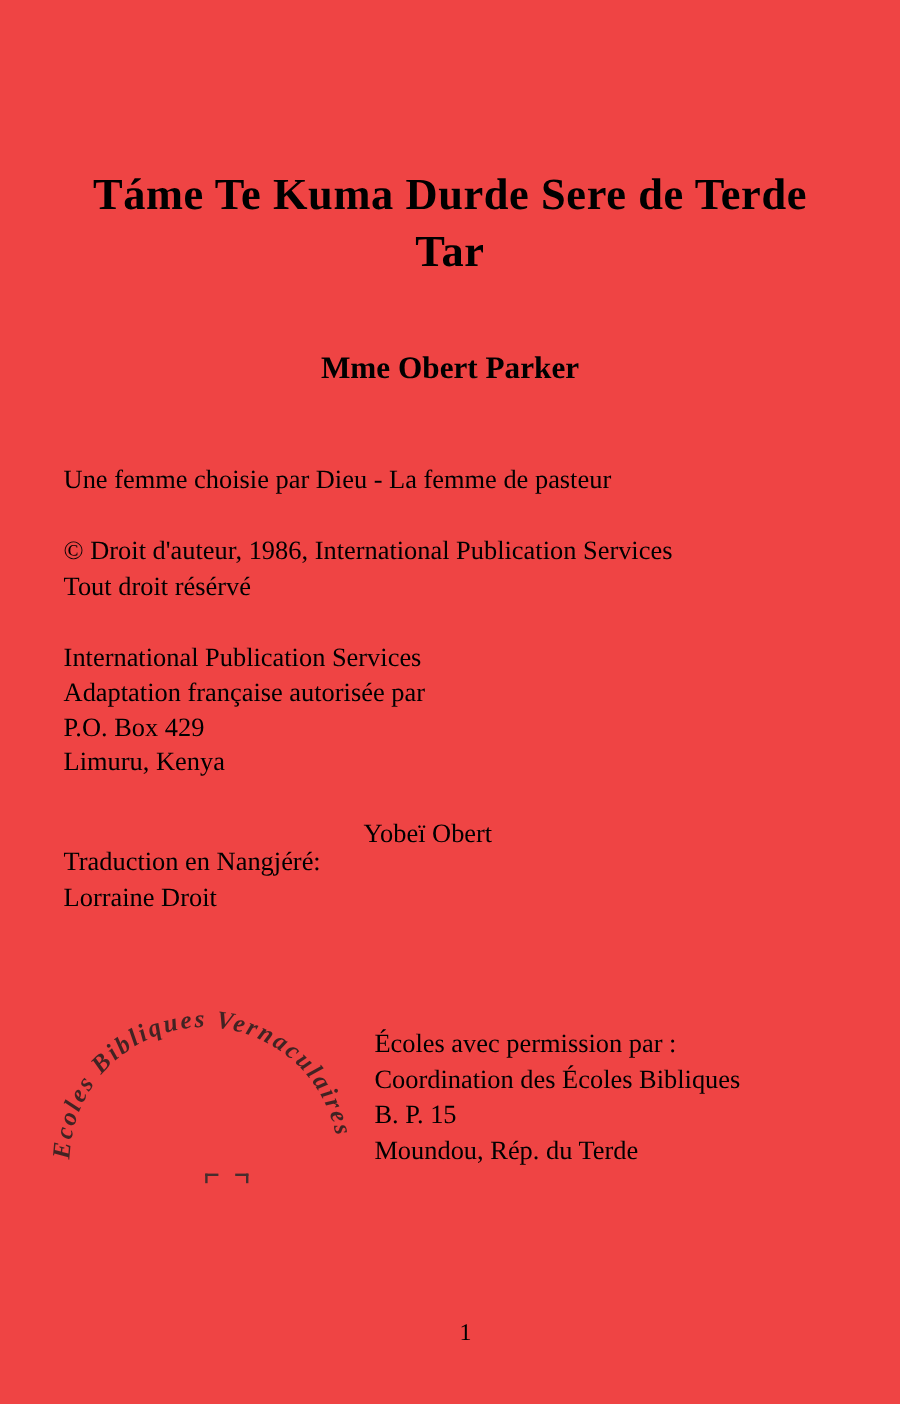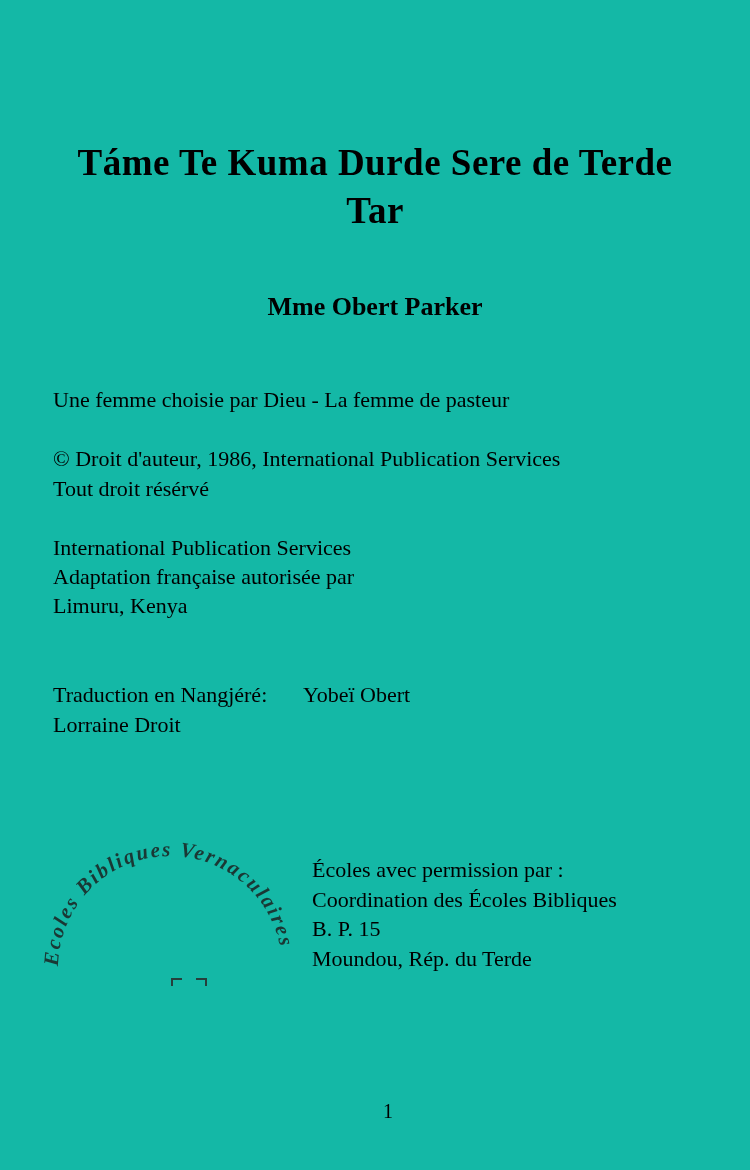--- a/index.html
+++ b/index.html
@@ -4,21 +4,21 @@
 <style>
   html, body {
     margin: 0;
     padding: 0;
     background: #ffffff;
   }
   .page {
     position: relative;
     width: 750px;
     height: 1170px;
-    background: #14b8a6;
+    background: #ef4444;
     color: #000000;
     font-family: "Liberation Serif", serif;
     overflow: hidden;
   }
   .abs { position: absolute; }
 
   .title-block {
     top: 139px;
     left: 0;
     width: 750px;
@@ -39,21 +39,21 @@
   .body-text {
     font-size: 22px;
     line-height: 29px;
     white-space: nowrap;
   }
   .subtitle-block { top: 385px; left: 53px; }
   .copyright-block { top: 444px; left: 53px; line-height: 29.5px; }
   .adaptation-block { top: 533px; left: 53px; }
   .credits-block { top: 680px; left: 53px; line-height: 30px; }
   .credits-row { display: flex; }
-  .credits-label { width: 250px; }
+  .credits-label { width: 250px; margin-top: 23px; }
   .printer-block { top: 855px; left: 312px; line-height: 29.5px; }
 
   .stamp-wrap {
     top: 810px;
     left: 35px;
     width: 270px;
     height: 185px;
   }
   .stamp-wrap svg { display: block; }
   .stamp-arc-text {
@@ -96,20 +96,21 @@
   <div class="abs body-text subtitle-block">Une femme choisie par Dieu - La femme de pasteur</div>
 
   <div class="abs body-text copyright-block">
     <div>© Droit d'auteur, 1986, International Publication Services</div>
     <div>Tout droit résérvé</div>
   </div>
 
   <div class="abs body-text adaptation-block">
     <div>International Publication Services</div>
     <div>Adaptation française autorisée par</div>
+    <div>P.O. Box 429</div>
     <div>Limuru, Kenya</div>
   </div>
 
   <div class="abs body-text credits-block">
     <div class="credits-row">
       <span class="credits-label">Traduction en Nangjéré:</span>
       <span>Yobeï Obert</span>
     </div>
     <div class="credits-row">
       <span>Lorraine Droit</span>

